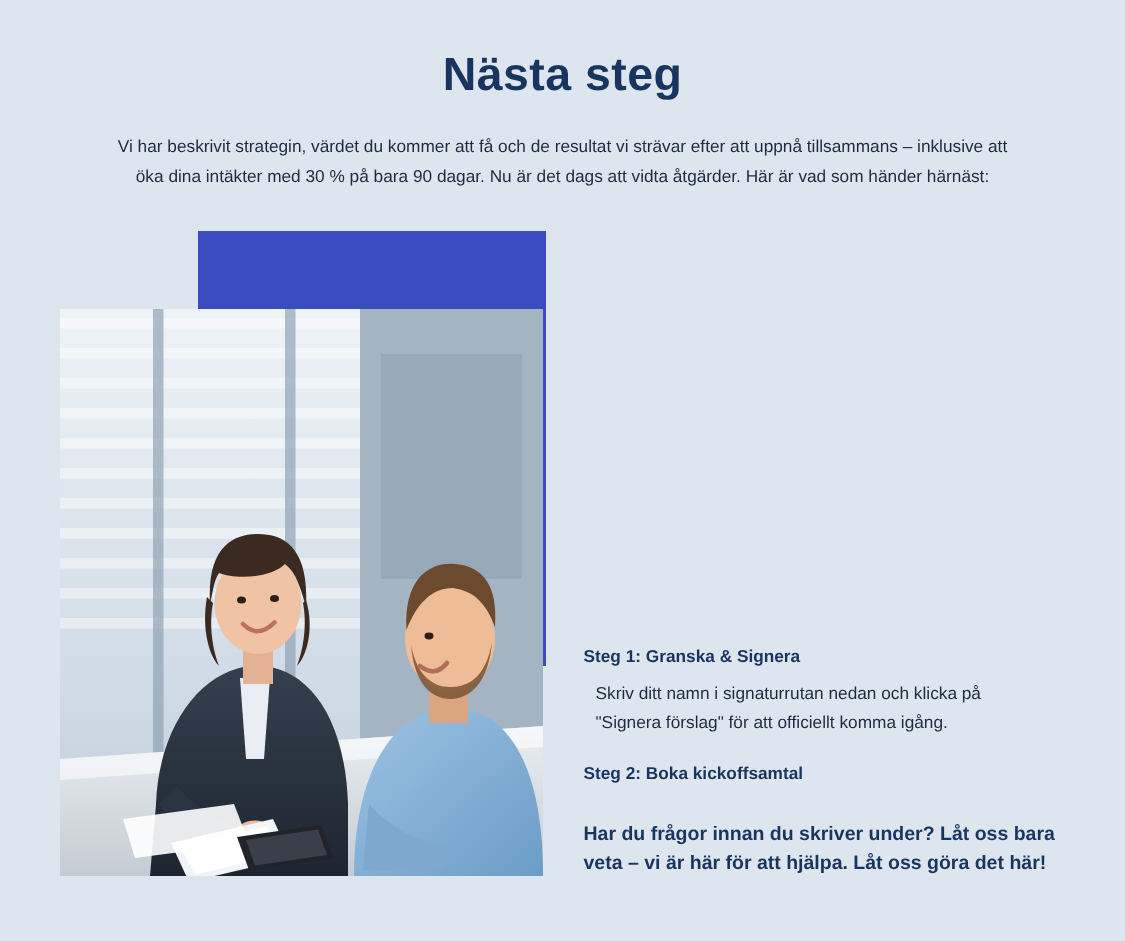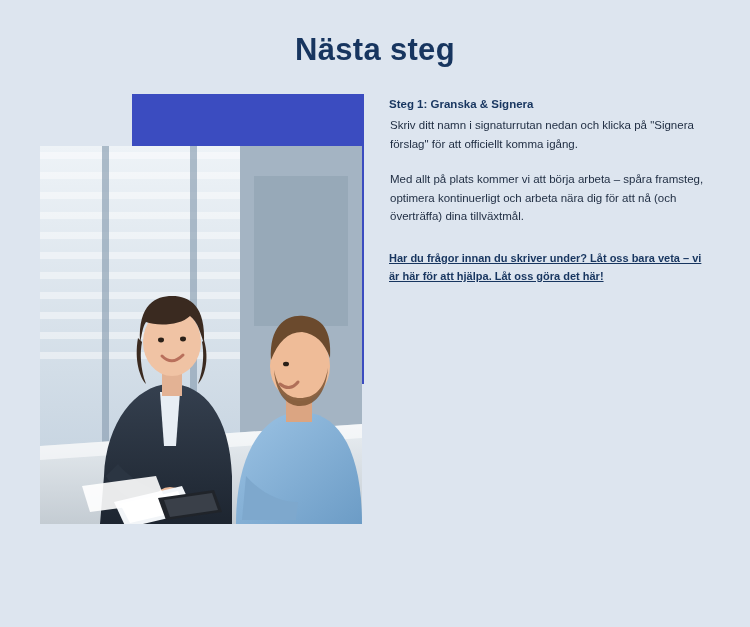--- a/index.html
+++ b/index.html
@@ -34,21 +34,21 @@
     text-align: center;
     font-size: 11.5px;
     line-height: 20px;
     color: #1d2b40;
   }
   .content {
     position: relative;
     margin-top: 26px;
     padding: 0 42px 0 40px;
     display: flex;
-    align-items: flex-start;
+    align-items: flex-end;
   }
   
   .media {
     position: relative;
     width: 330px;
     height: 430px;
     flex: 0 0 330px;
   }
   .blue-rect {
     position: absolute;
@@ -82,38 +82,38 @@
     font-size: 11.5px;
     font-weight: bold;
     color: #17355f;
     margin: 0 0 4px 0;
     line-height: 16px;
   }
   .step-body {
     font-size: 11.5px;
     line-height: 18.5px;
     color: #1d2b40;
-    margin: 1px;
+    margin: 8px;
   }
   .closing {
-    font-size: 11px;
+    font-size: 13px;
     font-weight: bold;
     line-height: 18.5px;
     color: #17355f;
     margin: 23px 0 0 0;
-    text-decoration: underline;
   }
 </style>
 </head>
 <body>
 
 <div class="page">
 
   <h1 class="title">Nästa steg</h1>
 
+  <p class="intro">Vi har beskrivit strategin, värdet du kommer att få och de resultat vi strävar efter att uppnå tillsammans – inklusive att öka dina intäkter med 30 % på bara 90 dagar. Nu är det dags att vidta åtgärder. Här är vad som händer härnäst:</p>
 
   <div class="content">
 
     <div class="media">
       <div class="blue-rect"></div>
       <div class="photo">
         <svg width="322" height="378" viewBox="0 0 322 378" xmlns="http://www.w3.org/2000/svg">
           <defs>
             <linearGradient id="winLight" x1="0" y1="0" x2="0" y2="1">
               <stop offset="0%" stop-color="#eef3f7"></stop>
@@ -218,26 +218,26 @@
     </div>
 
     <div class="steps">
 
       <div class="step">
         <p class="step-title">Steg 1: Granska &amp; Signera</p>
         <p class="step-body">Skriv ditt namn i signaturrutan nedan och klicka på "Signera förslag" för att officiellt komma igång.</p>
       </div>
 
       <div class="step">
-      </div>
-
-      <div class="step">
-      </div>
-
-      <div class="step">
-        <p class="step-body">Med allt på plats kommer vi att börja arbeta – spåra framsteg, optimera kontinuerligt och arbeta nära dig för att nå (och överträffa) dina tillväxtmål.</p>
+        <p class="step-title">Steg 2: Boka kickoffsamtal</p>
+      </div>
+
+      <div class="step">
+      </div>
+
+      <div class="step">
       </div>
 
       <p class="closing">Har du frågor innan du skriver under? Låt oss bara veta – vi är här för att hjälpa. Låt oss göra det här!</p>
     </div>
 
   </div>
 </div>
 
 </body></html>

